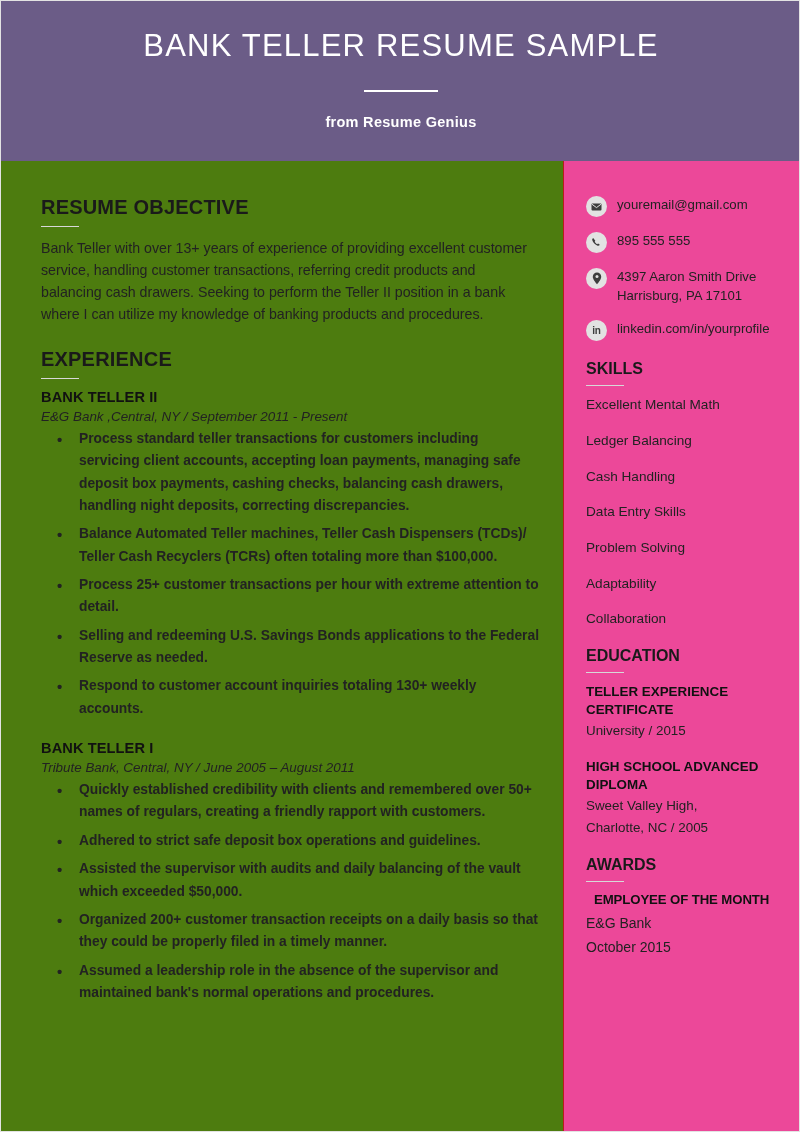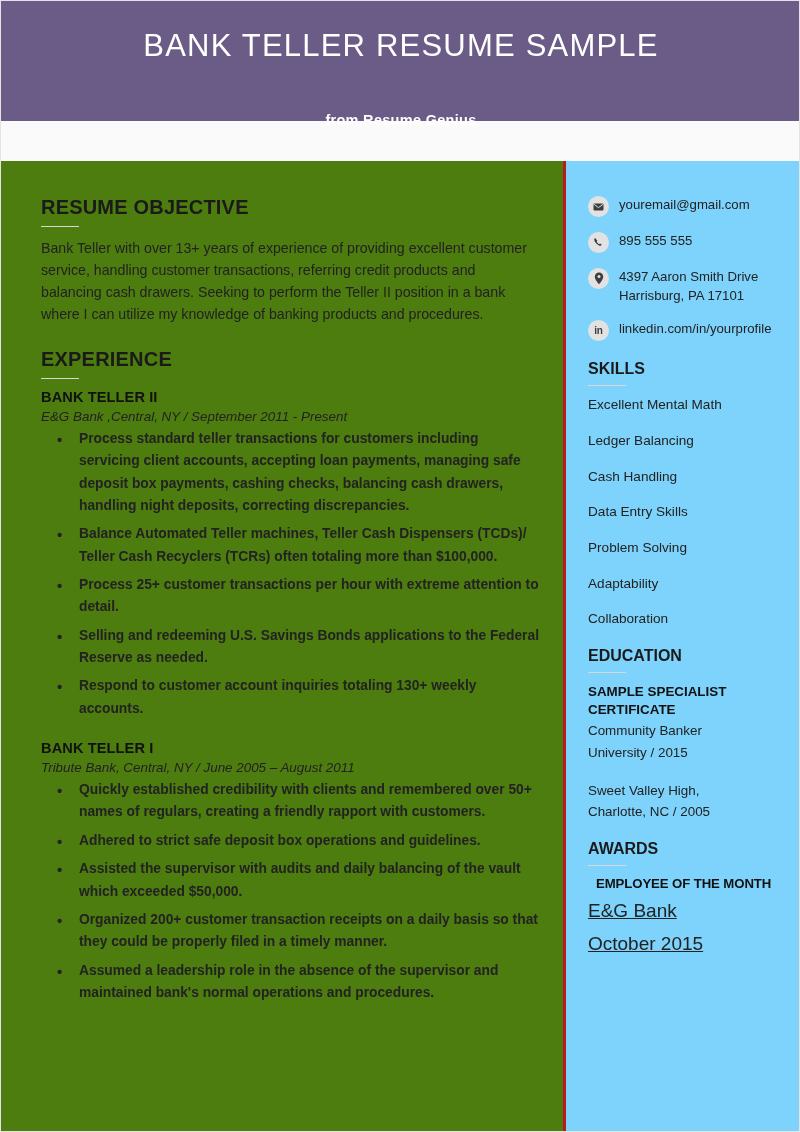--- a/index.html
+++ b/index.html
@@ -19,21 +19,21 @@
     background: #FAFAFA;
     border: 1px solid #e3e3e3;
     overflow: hidden;
   }
 
   
   .header {
     position: absolute;
     left: 0; top: 0;
     width: 800px;
-    height: 120px;
+    height: 160px;
     background: #6B5C87;
     display: flex;
     flex-direction: column;
     align-items: center;
     justify-content: flex-start;
     box-sizing: border-box;
     padding-top: 26px;
   }
   .header-title {
     color: #ffffff;
@@ -66,22 +66,22 @@
     display: flex;
   }
   .main-col {
     width: 562px;
     background: #4d7c0f;
     box-sizing: border-box;
     padding: 34px 24px 0 40px;
   }
   .side-col {
     width: 238px;
-    background: #7dd3fc;
-    border-left: 3px solid #b91c1c;
+    background: #ec4899;
+    border-left: 1px solid #b91c1c;
     box-sizing: border-box;
     padding: 34px 14px 0 22px;
   }
 
   
   .sec-head {
     font-size: 20px;
     font-weight: bold;
     color: #1a1a1a;
     letter-spacing: 0.2px;
@@ -206,24 +206,23 @@
   }
   .edu-block { margin-bottom: 16px; }
   .award-title {
     font-size: 13.2px;
     font-weight: bold;
     color: #111111;
     margin: 0 0 4px 8px;
     letter-spacing: -0.1px;
   }
   .award-line {
-    font-size: 19px;
+    font-size: 14px;
     color: #222222;
     line-height: 1.72;
-    text-decoration: underline;
   }
 </style>
 </head>
 <body>
 
 <div class="page">
 
   <div class="header">
     <div class="header-title">BANK TELLER RESUME SAMPLE</div>
     <div class="header-rule"></div>
@@ -328,26 +327,26 @@
         <div class="skill-item">Problem Solving</div>
         <div class="skill-item">Adaptability</div>
         <div class="skill-item">Collaboration</div>
       </div>
 
       <div>
         <h2 class="side-head">EDUCATION</h2>
         <div class="sec-rule"></div>
 
         <div class="edu-block">
-          <div class="edu-title">SAMPLE SPECIALIST CERTIFICATE</div>
-          <div class="edu-line">Community Banker</div>
+          <div class="edu-title">TELLER EXPERIENCE CERTIFICATE</div>
           <div class="edu-line">University / 2015</div>
         </div>
 
         <div class="edu-block">
+          <div class="edu-title">HIGH SCHOOL ADVANCED DIPLOMA</div>
           <div class="edu-line">Sweet Valley High,</div>
           <div class="edu-line">Charlotte, NC / 2005</div>
         </div>
       </div>
 
       <div>
         <h2 class="side-head">AWARDS</h2>
         <div class="sec-rule"></div>
         <div>
           <div class="award-title">EMPLOYEE OF THE MONTH</div>

